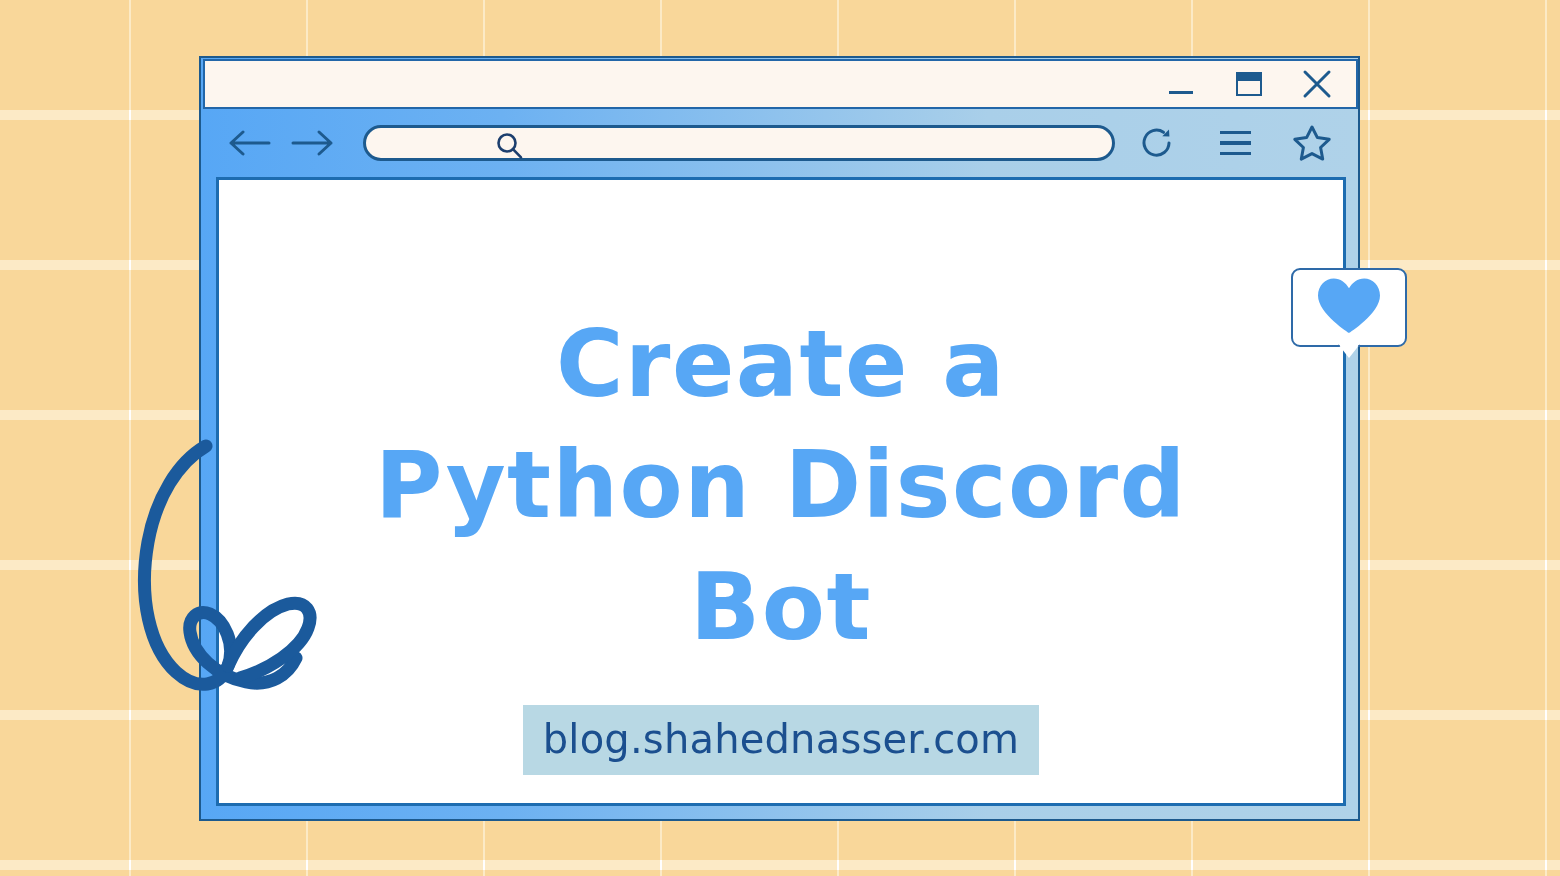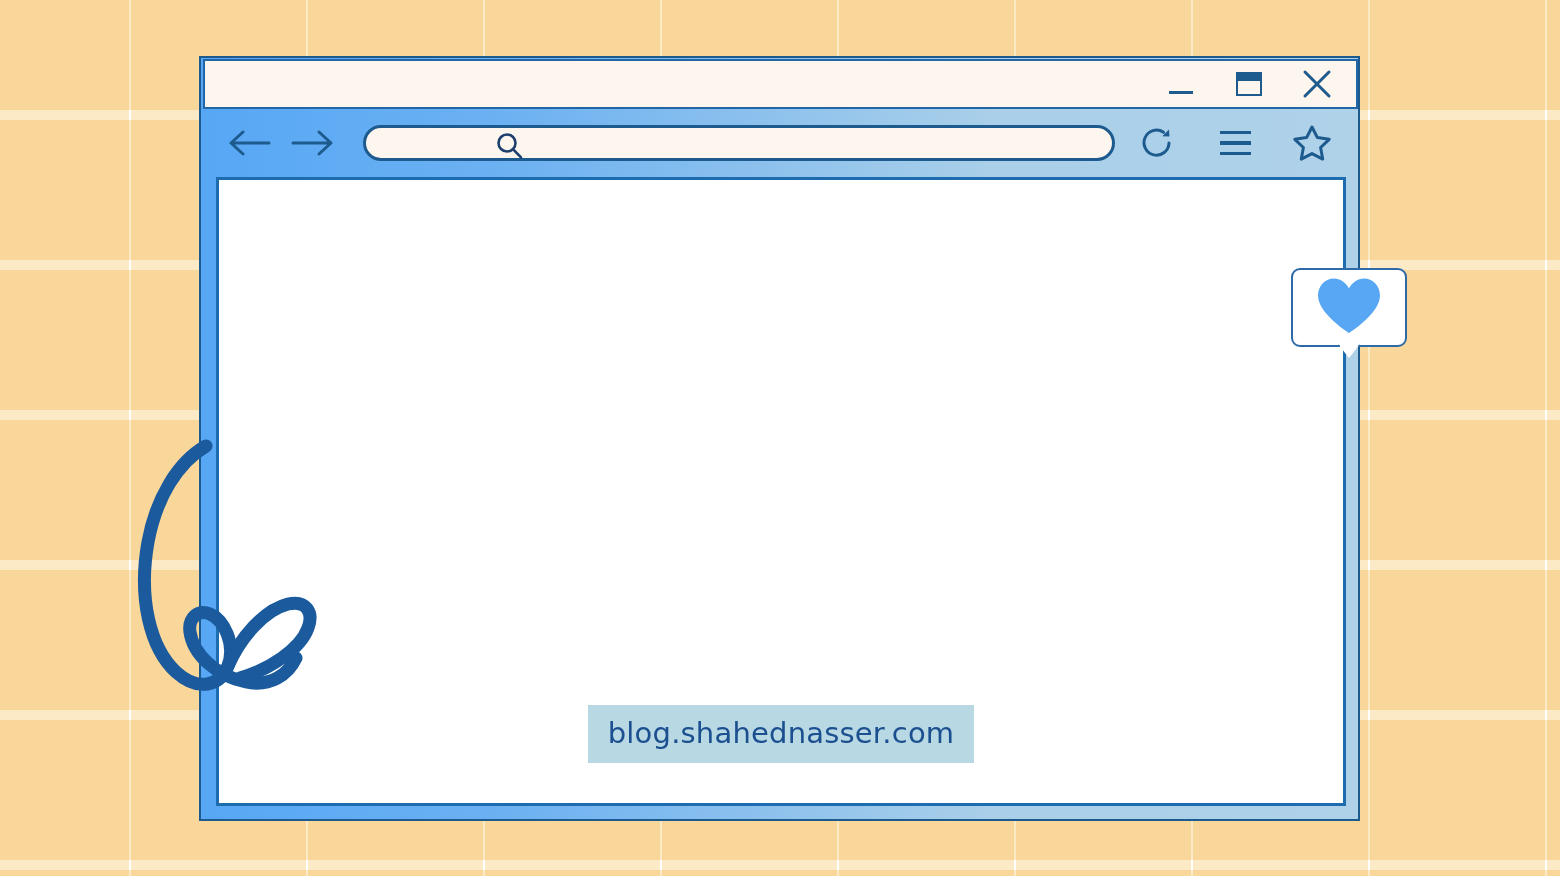--- a/index.html
+++ b/index.html
@@ -163,21 +163,21 @@
     left: 0;
     right: 0;
     top: 525px;
     display: flex;
     justify-content: center;
   }
   #url-badge {
     background: #b8d8e4;
     color: #1b4f8f;
     font-family: "DejaVu Sans", sans-serif;
-    font-size: 29px;
+    font-size: 40px;
     letter-spacing: 0.2px;
     padding: 11px 20px 13px;
     white-space: nowrap;
   }
 
   
   #heart-bubble {
     position: absolute;
     left: 1291px;
     top: 268px;
@@ -283,20 +283,21 @@
       <div class="tool-icon" id="star-icon">
         <svg width="40" height="40" viewBox="0 0 40 40" aria-hidden="true">
           <path d="M20 4 L25.4 14.6 L37.2 16.3 L28.6 24.5 L30.7 36.1 L20 30.6 L9.3 36.1 L11.4 24.5 L2.8 16.3 L14.6 14.6 Z" stroke="#1d5a8e" stroke-width="3" fill="none" stroke-linejoin="round"></path>
         </svg>
       </div>
     </div>
   </div>
 
   <div id="page-viewport">
 
+    <h1 id="page-title" style="color: rgb(87, 167, 245);">Create a<br>Python Discord<br>Bot</h1>
 
     <div id="url-badge-wrap">
       <span id="url-badge" style="background: rgb(184, 216, 228); color: rgb(27, 79, 143);">blog.shahednasser.com</span>
     </div>
 
   </div>
 </div>
 
 <div id="heart-bubble">
   <span>

